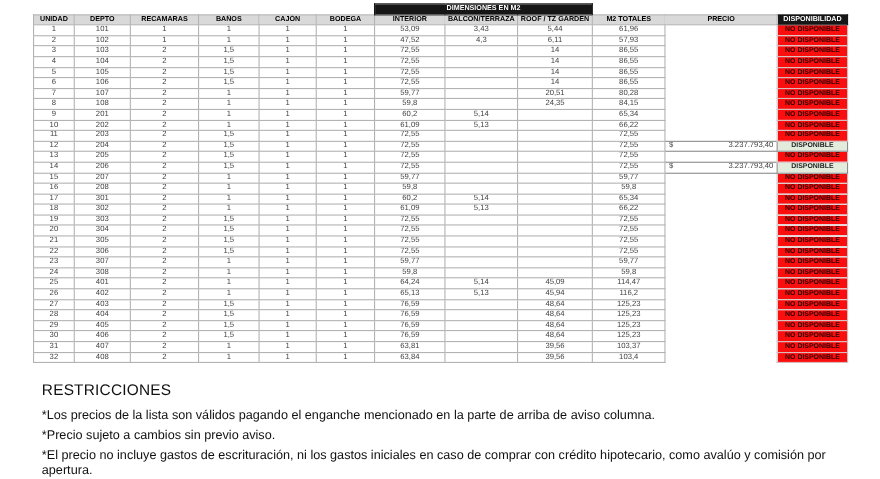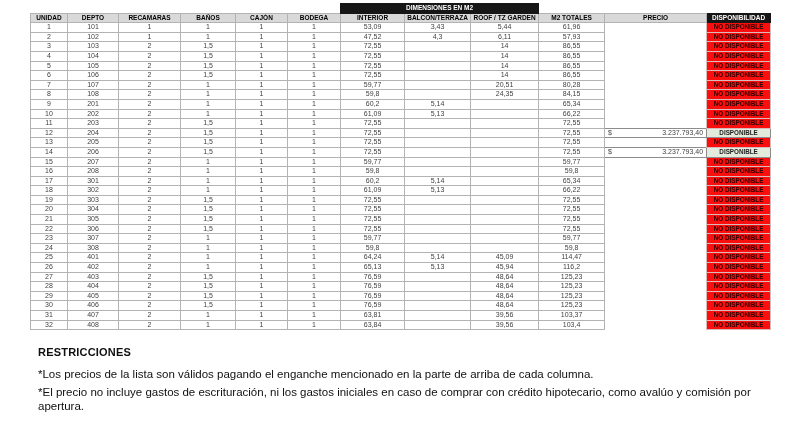--- a/index.html
+++ b/index.html
@@ -64,24 +64,23 @@
     font-size: 6.3px;
     border-color: #8c8c8c;
   }
 
   .restrictions {
     margin: 16px 0 0 38px;
     width: 726px;
     color: #101010;
   }
   .restrictions .title {
-    font-size: 11px;
+    font-size: 14px;
     margin-bottom: 9px;
     letter-spacing: 0.2px;
-    font-weight: bold;
   }
   .restrictions .item {
     font-size: 11.5px;
     line-height: 1.22;
     margin-bottom: 4px;
   }
 </style>
 </head>
 <body>
 
@@ -576,18 +575,19 @@
           <td>39,56</td>
           <td>103,4</td>
           <td class="precio-cell"></td>
           <td class="noavail">NO DISPONIBLE</td>
         </tr>
       </tbody>
   </table>
 
   <div class="restrictions">
     <div class="title">RESTRICCIONES</div>
-    <div class="item">*Los precios de la lista son válidos pagando el enganche mencionado en la parte de arriba de cada columna.</div>
+    <div class="item">*Los precios de la lista son válidos pagando el enganche mencionado en la parte de arriba de aviso columna.</div>
+    <div class="item">*Precio sujeto a cambios sin previo aviso.</div>
     <div class="item">*El precio no incluye gastos de escrituración, ni los gastos iniciales en caso de comprar con crédito hipotecario, como avalúo y comisión por apertura.</div>
 
   </div>
 
 </div>
 
 </body></html>

